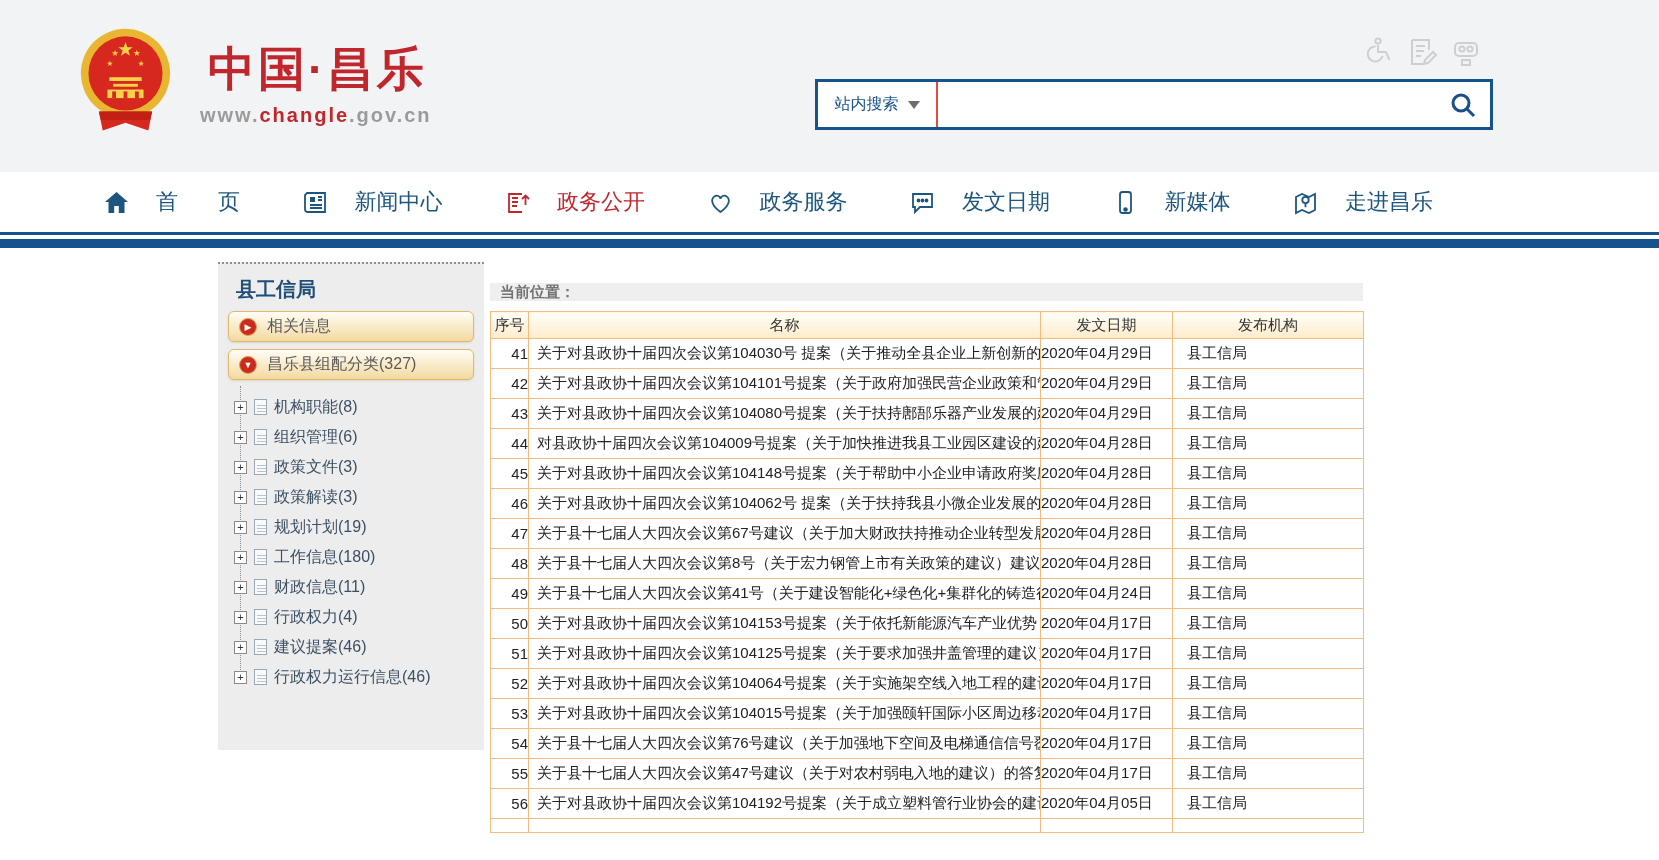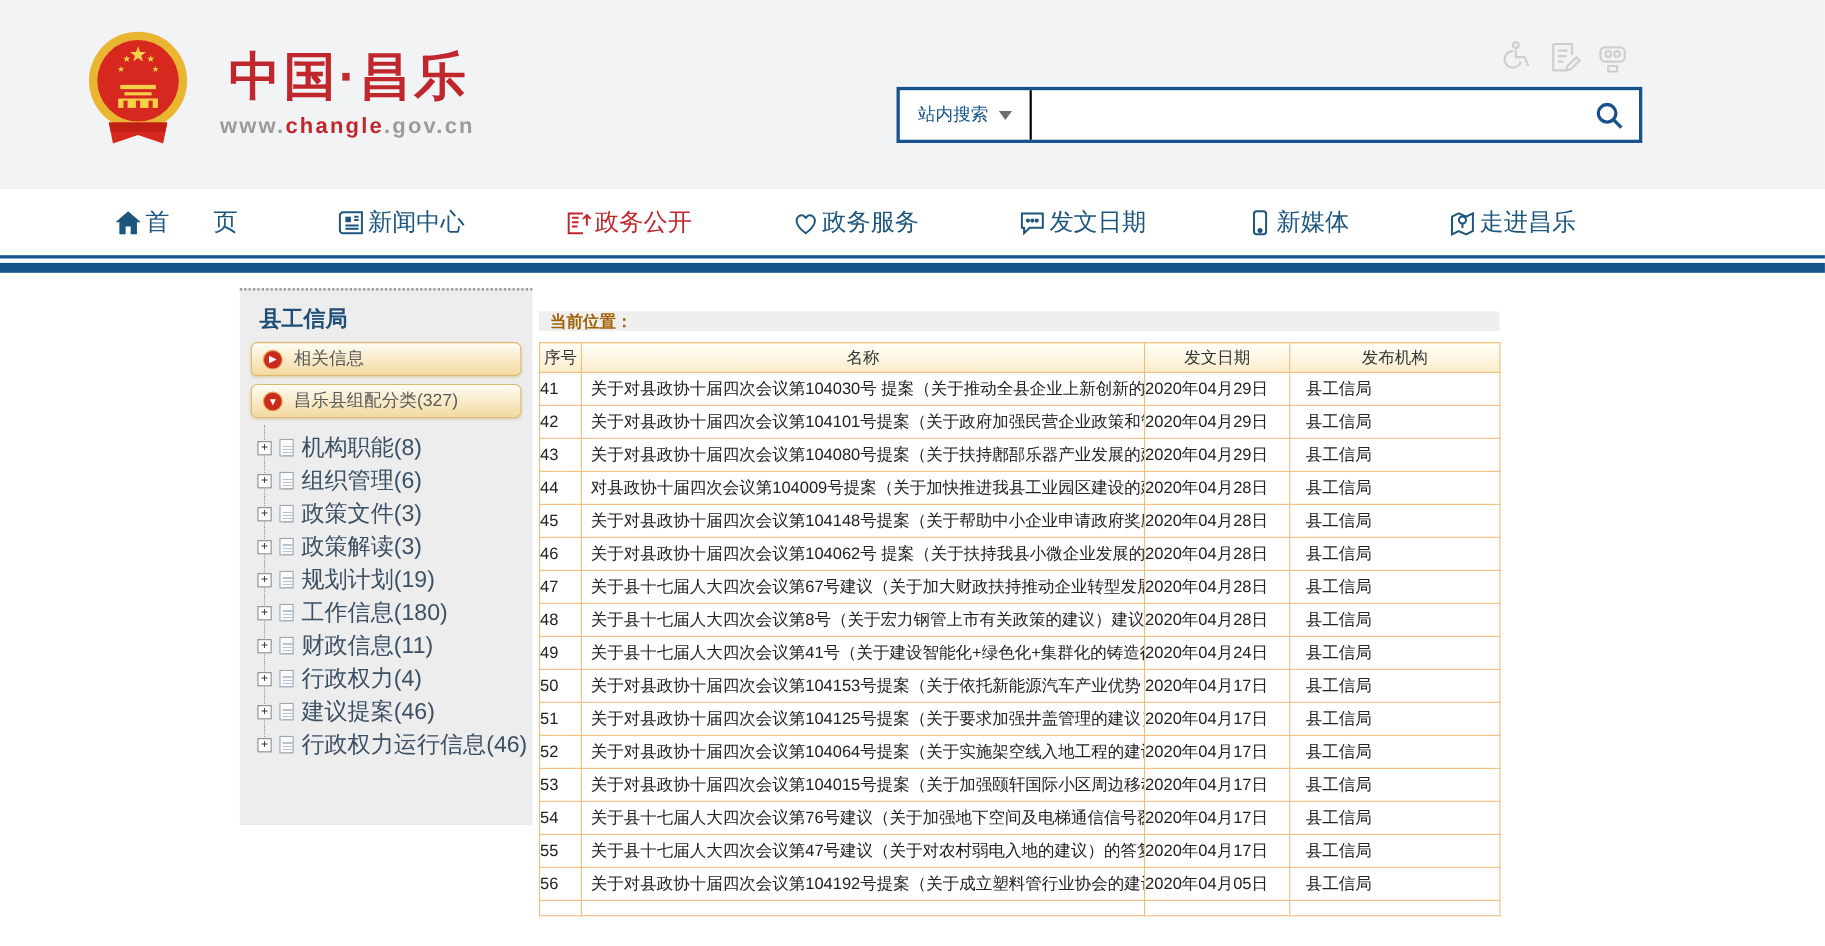--- a/index.html
+++ b/index.html
@@ -15,33 +15,33 @@
   .site-url { position:absolute; left:122px; top:82px; font-size:20px; font-weight:bold;
               letter-spacing:2px; color:#9b9b9b; }
   .site-url .mid { color:#c0272d; }
 
   .utilities { position:absolute; left:1362px; top:36px; display:flex; gap:12px; }
   .util-icon { width:32px; height:32px; cursor:pointer; }
 
   .search { position:absolute; left:815px; top:79px; width:678px; height:51px;
             background:#fff; border:3px solid #16538c; display:flex; align-items:center; }
   .search-cat { width:120px; height:100%; display:flex; align-items:center; justify-content:center;
-                gap:9px; color:#16538c; font-size:16px; border-right:2px solid #000000; cursor:pointer; }
+                gap:9px; color:#16538c; font-size:16px; border-right:2px solid #ef4444; cursor:pointer; }
   .caret-down { width:0; height:0; border-left:6px solid transparent; border-right:6px solid transparent;
                 border-top:8px solid #6d6d6d; }
   .search-input { flex:1; height:100%; border:none; outline:none; background:transparent;
                   font-size:18px; padding:0 12px; }
   .search-btn { width:54px; height:100%; display:flex; align-items:center; justify-content:center;
                 cursor:pointer; background:transparent; border:none; }
 
   
   .nav { position:absolute; left:0; top:172px; width:1659px; height:60px; background:#fff; }
   .nav-inner { position:absolute; left:103px; top:0; width:1330px; height:60px;
                display:flex; justify-content:space-between; align-items:center; }
-  .nav-item { display:flex; align-items:center; gap:2px; font-size:22px; color:#1c567f;
+  .nav-item { display:flex; align-items:center; gap:26px; font-size:22px; color:#1c567f;
               font-weight:500; cursor:pointer; white-space:nowrap; }
   .nav-item svg { width:27px; height:27px; flex:none; }
   .nav-item.active { color:#c0272d;text-align:right; }
   .spread { letter-spacing:40px; margin-right:-40px; }
 
   .sep-thin  { position:absolute; left:0; top:232px; width:1659px; height:3px; background:#16538c; }
   .sep-thick { position:absolute; left:0; top:239px; width:1659px; height:9px; background:#16538c; }
 
   
   .sidebar { position:absolute; left:218px; top:262px; width:266px; height:488px;
@@ -55,32 +55,32 @@
                    display:flex; align-items:center; justify-content:center; font-size:9px;
                    border:1px solid #e5a05a; flex:none; }
   .tree { margin:12px 0 0 16px; position:relative; }
   .tree:before { content:""; position:absolute; left:6px; top:-6px; bottom:18px; border-left:1px dotted #8f8f8f; }
   .tree-item { display:flex; align-items:center; gap:7px; height:30px; cursor:pointer; position:relative; }
   .plusbox { width:13px; height:13px; background:#fff; border:1px solid #898989; color:#333;
              font-size:11px; line-height:11px; text-align:center; flex:none; cursor:pointer; }
   .docicon { width:13px; height:16px; background:#fafafa; border:1px solid #9aa7b5; flex:none;
              background-image:repeating-linear-gradient(#fafafa 0 2px,#b8c4d0 2px 3px); background-size:9px 100%;
              background-repeat:no-repeat; background-position:2px 3px; }
-  .tree-label { font-size:21px; color:#3c5064;text-align:right; }
+  .tree-label { font-size:16px; color:#3c5064;text-align:right; }
 
   
   .main { position:absolute; left:490px; top:283px; width:873px; }
   .breadcrumb { height:18px; background:#efefef; display:flex; align-items:center;
-                padding-left:10px; font-size:15px; font-weight:bold; color:#a16207; }
+                padding-left:10px; font-size:15px; font-weight:bold; color:#737373; }
   table { width:873px; border-collapse:collapse; table-layout:fixed; margin-top:10px; }
   th { height:27px; border:1px solid #f0bd7e; background:linear-gradient(#fffef8,#fdeccb);
        font-size:15px; font-weight:normal; color:#333;margin-left:12px; }
   td { height:30px; border:1px solid #f0bd7e; font-size:15px; color:#222;
        white-space:nowrap; overflow:hidden; background:#fff; }
-  td.c-no   { text-align:left; }
+  td.c-no   { text-align:right; }
   td.c-title{ padding:0 8px; cursor:pointer; }
   td.c-date { text-align:left; }
   td.c-org  { padding-left:14px; }
   tr.partial-row td { height:14px; }
 </style>
 </head>
 <body>
 
 <div class="header">
 

